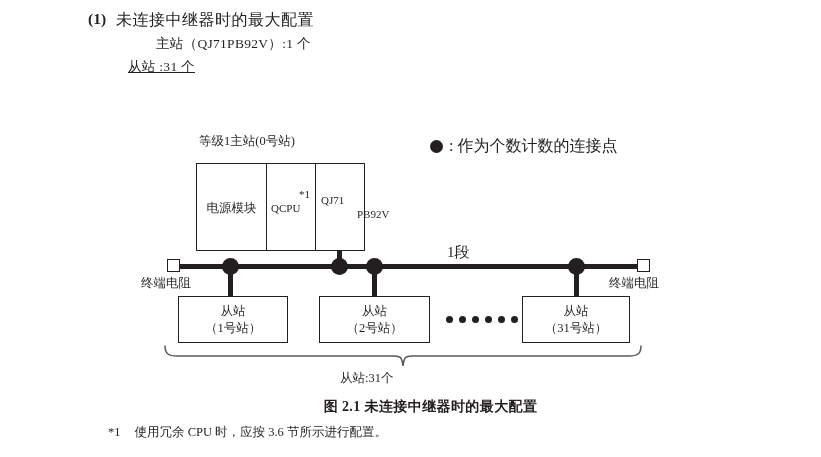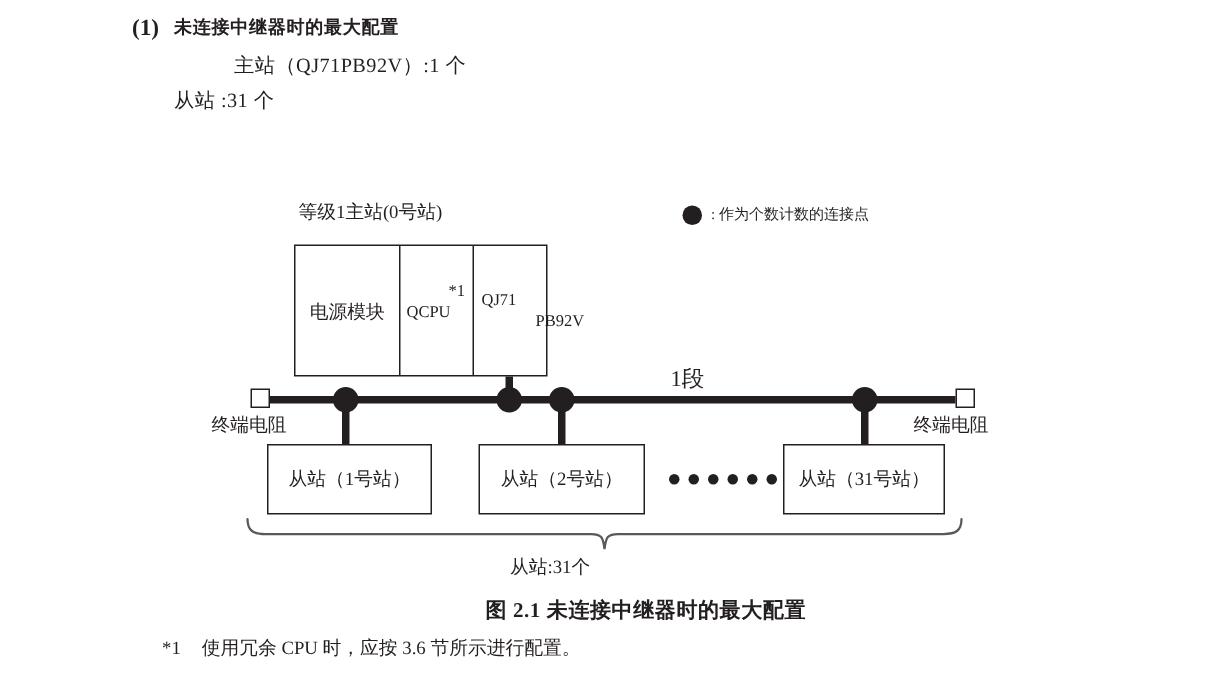--- a/index.html
+++ b/index.html
@@ -13,33 +13,33 @@
   }
   .abs{position:absolute;}
 
   
   #heading-num{
     left:88px;top:10px;
     font-size:15.5px;font-weight:bold;letter-spacing:0px;
   }
   #heading-title{
     left:116px;top:10px;
-    font-size:12px;font-weight:bold;letter-spacing:.5px;
+    font-size:16px;font-weight:normal;letter-spacing:.5px;
   }
   .spec-line{
     font-size:13.5px;letter-spacing:.3px;white-space:nowrap;
   }
   #spec-master{left:118px;top:35px;margin-left:38px;}
-  #spec-slave{left:116px;top:58px;}
+  #spec-slave{left:128px;top:58px;text-decoration:underline;}
 
   
   #legend{
-    left:455px;top:136px;
+    left:430px;top:136px;
     display:flex;align-items:center;gap:6px;
-    font-size:10px;white-space:nowrap;
+    font-size:16px;white-space:nowrap;
   }
   #legend .dot{
     width:13px;height:13px;border-radius:50%;
     background:#231f20;display:inline-block;
   }
 
   
   #diagram{left:0;top:0;width:725px;height:457px;}
 
   
@@ -100,21 +100,21 @@
     margin-left:-8.5px;margin-top:-8.5px;
   }
 
   
   .drop{width:5px;height:27px;background:#231f20;margin-left:-2.5px;}
 
   
   .slave-box{
     height:47px;border:1.3px solid #231f20;box-sizing:border-box;
     background:#fff;
-    display:flex;align-items:center;
+    display:flex;flex-direction:column;align-items:center;
     justify-content:center;
     font-size:12.5px;line-height:1.35;
   }
   #slave1{left:178px;top:296px;width:110px;}
   #slave2{left:319px;top:296px;width:111px;}
   #slave31{left:522px;top:296px;width:108px;}
 
   
   #ellipsis{
     left:446px;top:316px;display:flex;gap:6px;align-items:center;

